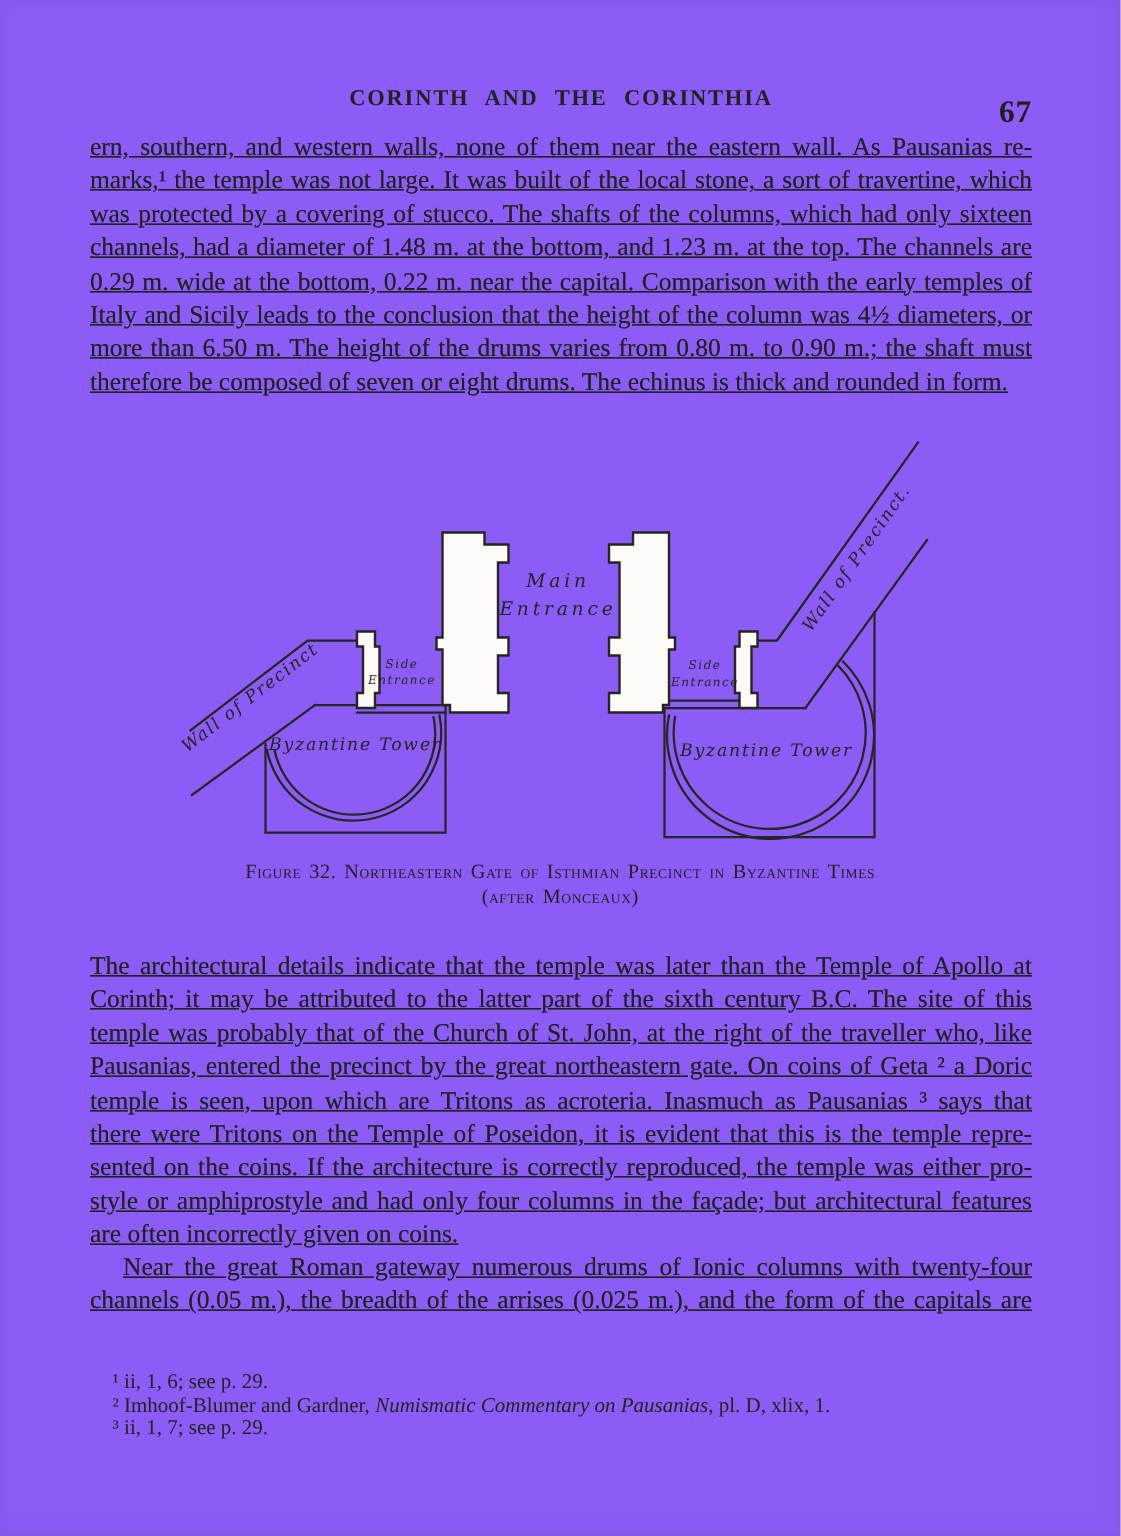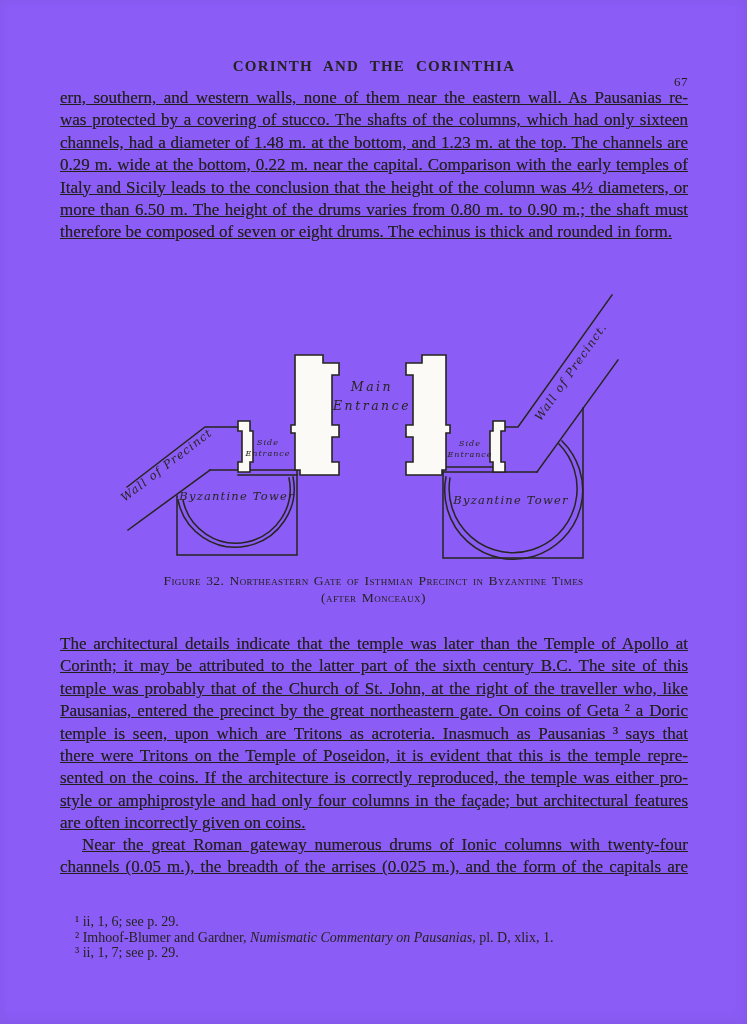--- a/index.html
+++ b/index.html
@@ -7,21 +7,21 @@
     position:relative; width:747px; height:1024px; margin:0 auto;
     background:#8b5cf6; color:#201f1c; overflow:hidden;
     font-family:"Liberation Serif", serif;
     box-shadow: inset -4px -4px 12px rgba(80,75,60,0.06), inset 2px 2px 8px rgba(80,75,60,0.03);
   }
   .running-head { position:absolute; top:58px; left:60px; width:628px; height:20px; }
   .head-title {
     display:block; text-align:center; font-weight:700; font-size:15px;
     letter-spacing:1.2px; word-spacing:6px; color:#232220;
   }
-  .head-page-num { position:absolute; right:0; top:16px; font-weight:400; font-size:13px; letter-spacing:.5px; }
+  .head-page-num { position:absolute; right:0; top:4px; font-weight:700; font-size:21px; letter-spacing:.5px; }
   .para { position:absolute; left:60px; width:628px; font-size:17px; line-height:22.4px; color:#22211e; text-shadow:0 0 0.3px rgba(30,28,24,.55); }
   .p1 { top:87px; }
   .p2 { top:633px; }
   .p3 { top:834px; }
   .jline { text-align:justify; text-align-last:justify;text-decoration:underline; }
   .jlast { text-align:justify; text-align-last:left;text-decoration:underline; }
   .indent { padding-left:22px; }
   .figure-wrap { position:absolute; left:85px; top:290px; width:580px; height:285px; }
   .figure-wrap svg { display:block; }
   .fig-line { fill:none; stroke:#26251f; stroke-width:1.5; stroke-linecap:square; stroke-linejoin:miter; }
@@ -40,20 +40,21 @@
 
 <div class="page">
 
   <div class="running-head">
     <span class="head-title">CORINTH AND THE CORINTHIA</span>
     <span class="head-page-num">67</span>
   </div>
 
   <div class="para p1">
     <div class="jline">ern, southern, and western walls, none of them near the eastern wall. As Pausanias re-</div>
+    <div class="jline">marks,¹ the temple was not large. It was built of the local stone, a sort of travertine, which</div>
     <div class="jline">was protected by a covering of stucco. The shafts of the columns, which had only sixteen</div>
     <div class="jline">channels, had a diameter of 1.48 m. at the bottom, and 1.23 m. at the top. The channels are</div>
     <div class="jline">0.29 m. wide at the bottom, 0.22 m. near the capital. Comparison with the early temples of</div>
     <div class="jline">Italy and Sicily leads to the conclusion that the height of the column was 4½ diameters, or</div>
     <div class="jline">more than 6.50 m. The height of the drums varies from 0.80 m. to 0.90 m.; the shaft must</div>
     <div class="jlast">therefore be composed of seven or eight drums. The echinus is thick and rounded in form.</div>
   </div>
 
   <div class="figure-wrap">
     <svg width="580" height="285" viewBox="0 0 580 285" xmlns="http://www.w3.org/2000/svg">

